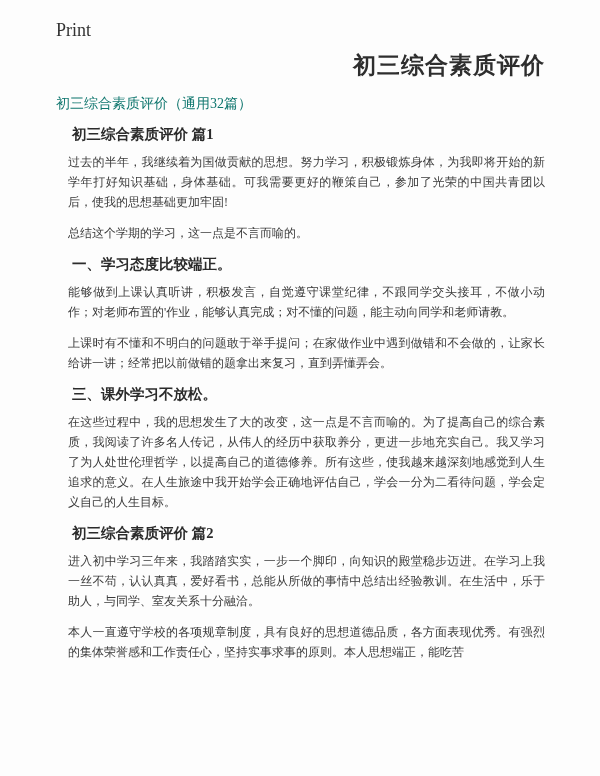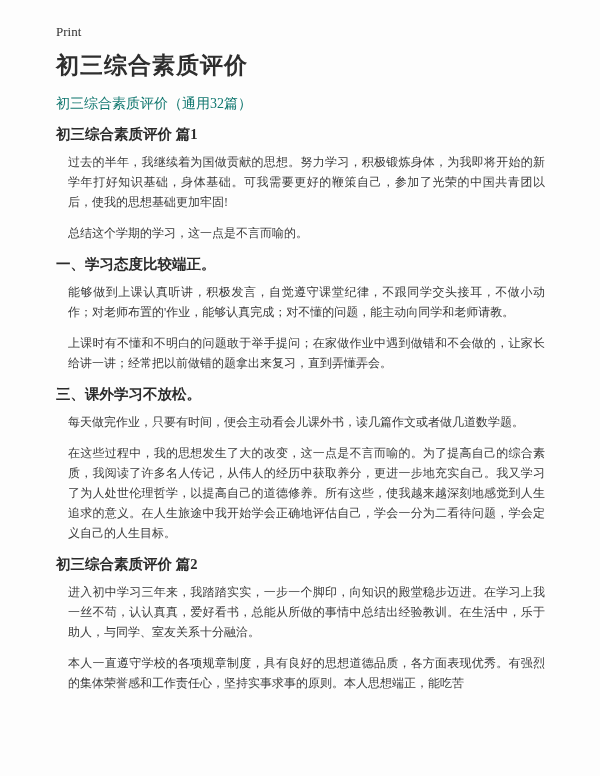--- a/index.html
+++ b/index.html
@@ -16,47 +16,47 @@
   }
   .page {
     box-sizing: border-box;
     width: 600px;
     height: 776px;
     padding: 22px 55px 0 56px;
     overflow: hidden;
   }
   .print-link {
     display: inline-block;
-    font-size: 13px;
+    font-size: 18px;
     line-height: 16px;
     color: #333333;
     text-decoration: none;
     cursor: pointer;
   }
   .doc-title {
     font-size: 23px;
     line-height: 26px;
     font-weight: bold;
-    text-align: left;
+    text-align: right;
     color: #2e2e2e;
     margin: 13px 0 0 0;
     letter-spacing: 1px;
   }
   .doc-subtitle {
     font-size: 14px;
     line-height: 20px;
     margin: 15px 0 10px 0;
     color: #0f766e;
   }
   .sec-heading {
     font-size: 14.5px;
     line-height: 20px;
     font-weight: bold;
     color: #2b2b2b;
-    margin: 0 0 8px 0;
+    margin: 0 0 8px 16px;
   }
   .para {
     font-size: 12px;
     line-height: 20px;
     margin: 0 0 11px 12px;
     color: #3a3a3a;
     text-align: justify;
   }
 </style>
 </head>
@@ -78,21 +78,20 @@
 
   <h3 class="sec-heading">一、学习态度比较端正。</h3>
 
   <p class="para">能够做到上课认真听讲，积极发言，自觉遵守课堂纪律，不跟同学交头接耳，不做小动作；对老师布置的'作业，能够认真完成；对不懂的问题，能主动向同学和老师请教。</p>
 
 
   <p class="para">上课时有不懂和不明白的问题敢于举手提问；在家做作业中遇到做错和不会做的，让家长给讲一讲；经常把以前做错的题拿出来复习，直到弄懂弄会。</p>
 
   <h3 class="sec-heading">三、课外学习不放松。</h3>
 
-  <p class="para">每天做完作业，只要有时间，便会主动看会儿课外书，读几篇作文或者做几道数学题。</p>
 
   <p class="para">在这些过程中，我的思想发生了大的改变，这一点是不言而喻的。为了提高自己的综合素质，我阅读了许多名人传记，从伟人的经历中获取养分，更进一步地充实自己。我又学习了为人处世伦理哲学，以提高自己的道德修养。所有这些，使我越来越深刻地感觉到人生追求的意义。在人生旅途中我开始学会正确地评估自己，学会一分为二看待问题，学会定义自己的人生目标。</p>
 
   <h2 class="sec-heading">初三综合素质评价 篇2</h2>
 
   <p class="para">进入初中学习三年来，我踏踏实实，一步一个脚印，向知识的殿堂稳步迈进。在学习上我一丝不苟，认认真真，爱好看书，总能从所做的事情中总结出经验教训。在生活中，乐于助人，与同学、室友关系十分融洽。</p>
 
   <p class="para">本人一直遵守学校的各项规章制度，具有良好的思想道德品质，各方面表现优秀。有强烈的集体荣誉感和工作责任心，坚持实事求事的原则。本人思想端正，能吃苦</p>
 
 </div>

